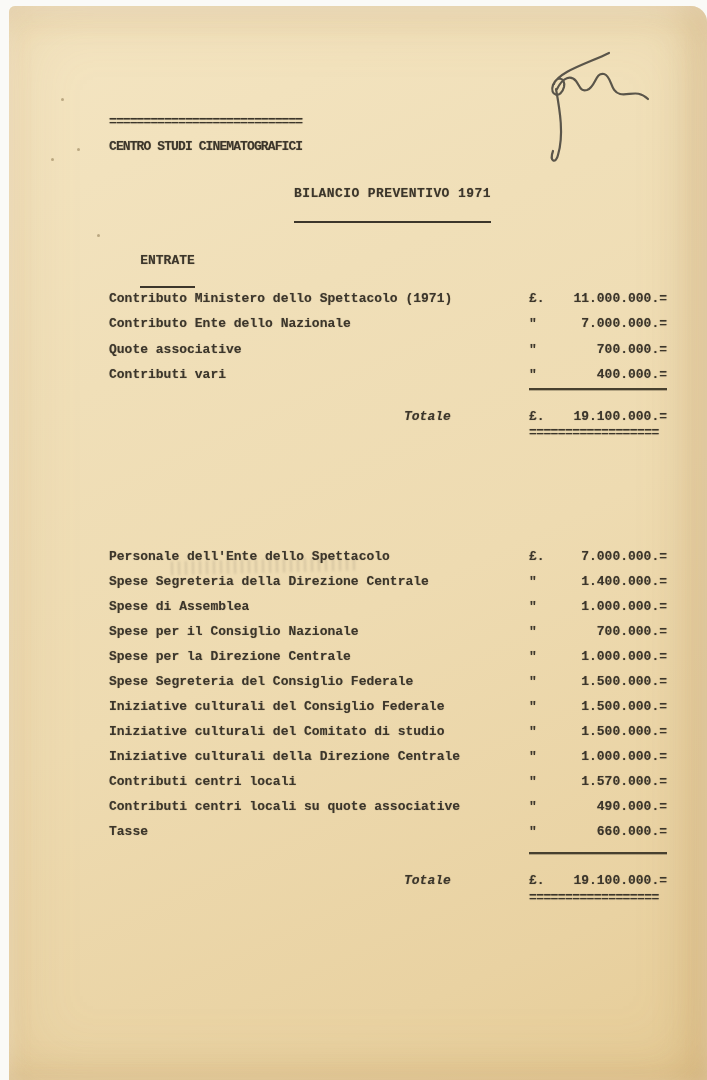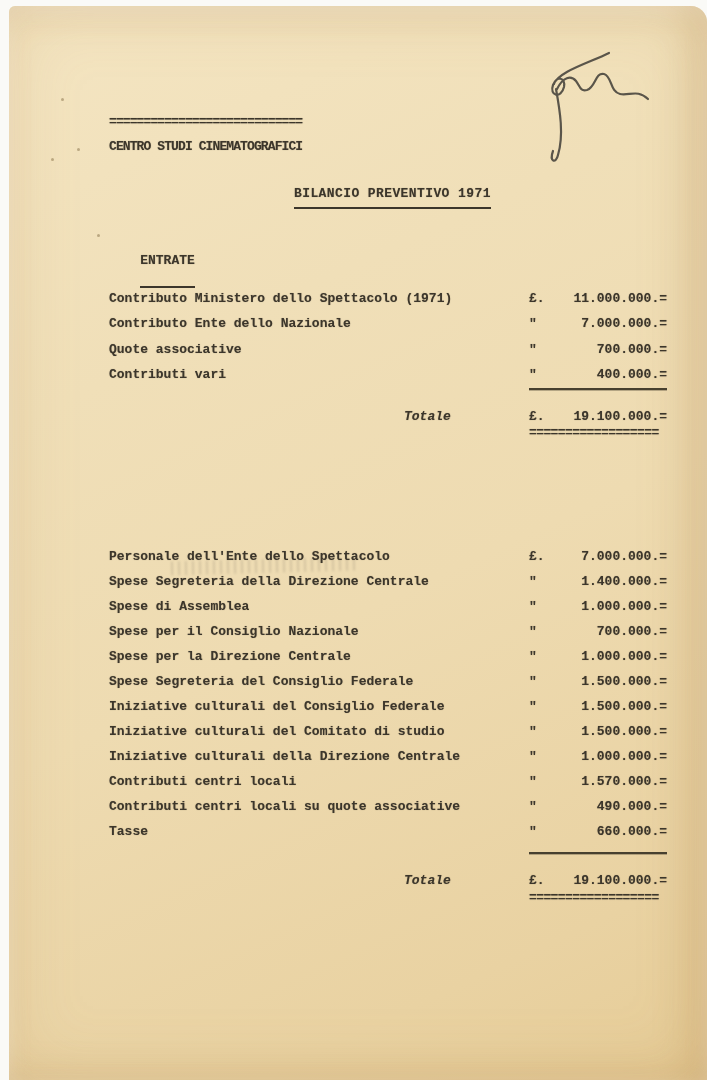--- a/index.html
+++ b/index.html
@@ -15,21 +15,21 @@
     box-shadow:inset 0 0 70px rgba(186,146,82,.22), inset -16px 0 38px rgba(168,124,62,.22), inset 0 6px 18px rgba(255,250,238,.5);
   }
   .txt{
     position:absolute;
     font-size:13px;font-weight:bold;line-height:14px;
     color:#3c362b;white-space:pre;
     text-shadow:0 0 1px rgba(60,54,43,.45);
   }
   .orgname{left:100px;top:98px;letter-spacing:-.9px;margin-top:36px;}
   .orgrule{left:100px;top:109px;letter-spacing:-.9px;}
-  .doctitle{left:285px;top:181px;letter-spacing:.4px;border-bottom:2px solid #3c362b;padding-bottom:6px;}
+  .doctitle{left:285px;top:181px;letter-spacing:.4px;border-bottom:2px solid #3c362b;padding-bottom:20px;}
   .seclabel{border-bottom:2px solid #3c362b;padding-bottom:18px;}
   .row{position:absolute;left:0;top:0;width:698px;height:16px;}
   .row .lbl{position:absolute;left:100px;top:0;}
   .row .cur{position:absolute;left:520px;top:0;}
   .row .amt{position:absolute;left:534px;top:0;width:124px;text-align:right;}
   .row .totword{position:absolute;left:395px;top:0;font-style:italic;}
   .rule-solid{
     position:absolute;left:520px;width:138px;height:2px;
     background:#47402f;box-shadow:0 1px 0 rgba(71,64,47,.35);
   }

